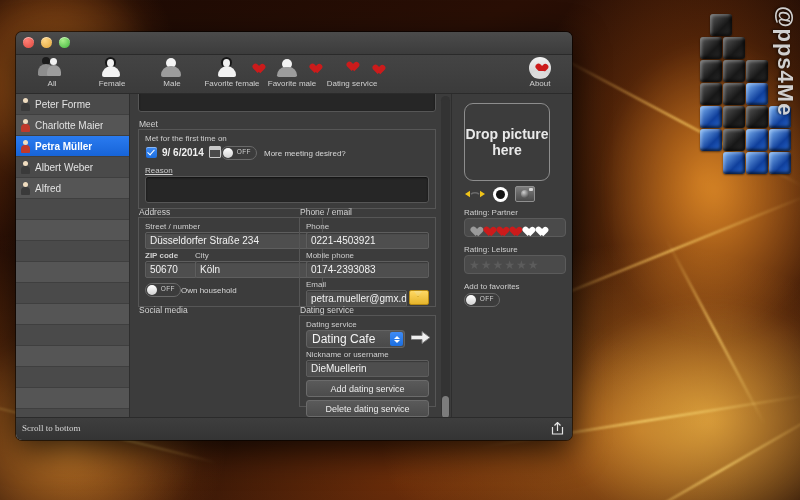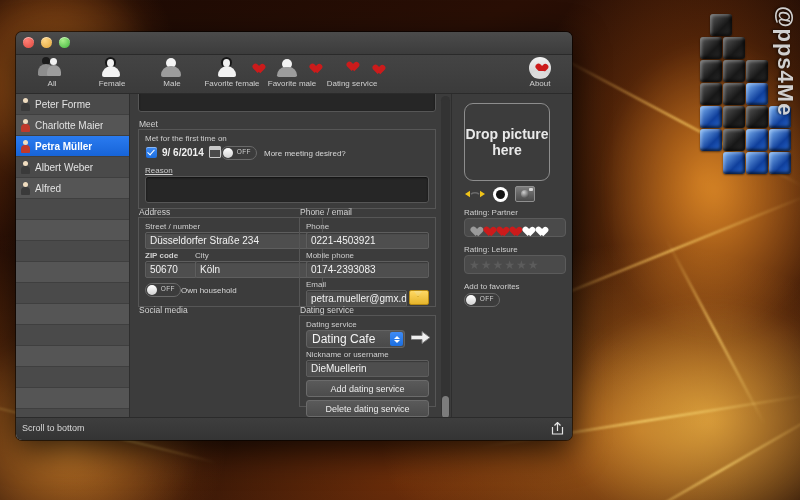--- a/index.html
+++ b/index.html
@@ -144,21 +144,21 @@
   .ratingbar{background:#4a4a4a;border:1px solid #5b5b5b;border-radius:4px;height:17px;
     display:flex;align-items:center;padding:0 4px;gap:2px;}
   .heart{width:11px;height:10px;position:relative;display:inline-block;}
   .heart:before,.heart:after{content:"";position:absolute;top:0;width:5.6px;height:9px;border-radius:5.6px 5.6px 0 0;}
   .heart:before{left:5.2px;transform:rotate(45deg);transform-origin:0 100%;}
   .heart:after{left:5.2px;transform:rotate(-45deg);transform-origin:100% 100%;}
   .star{font-size:12px;line-height:12px;color:#5c5c5c;}
 
   
   .wfooter{position:absolute;left:0;right:0;bottom:0;height:22px;background:linear-gradient(#3e3e3e,#343434);
-    border-top:1px solid #2b2b2b;}
+    border-top:1px solid #2b2b2b;font-family:Liberation Serif, serif;}
   .statustext{position:absolute;left:6px;top:5px;font-size:9px;color:#d8d8d8;}
   .sharebtn{position:absolute;right:7px;top:3px;width:15px;height:15px;}
 </style>
 <style>.heart:before,.heart:after{background:var(--c,#cc1b1b);}</style></head>
 <body>
 
 <div id="root">
 
   <div class="bg"></div>
   <div class="flame" style="left:560px;top:300px;width:300px;height:240px;background:radial-gradient(closest-side,rgba(255,170,60,.7),rgba(255,120,20,0));"></div>

